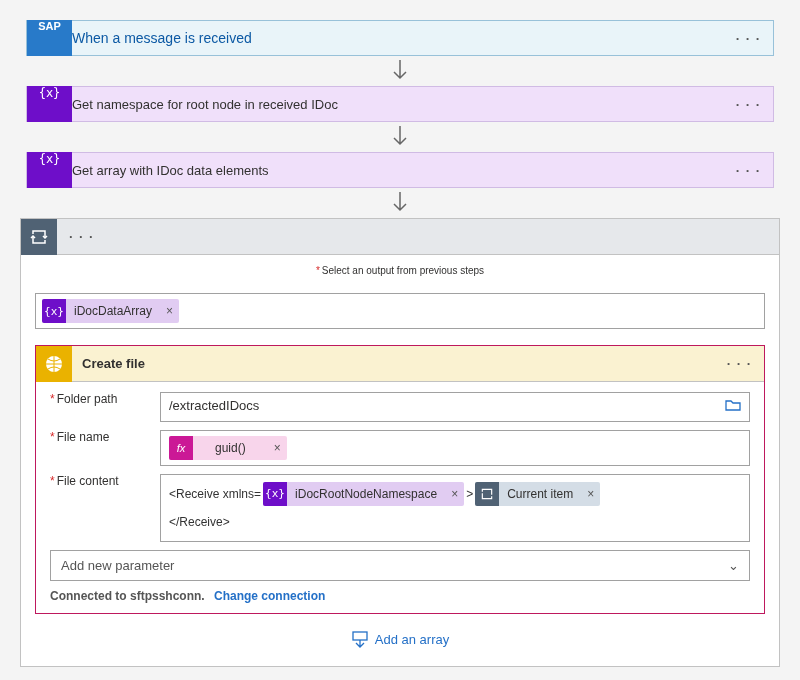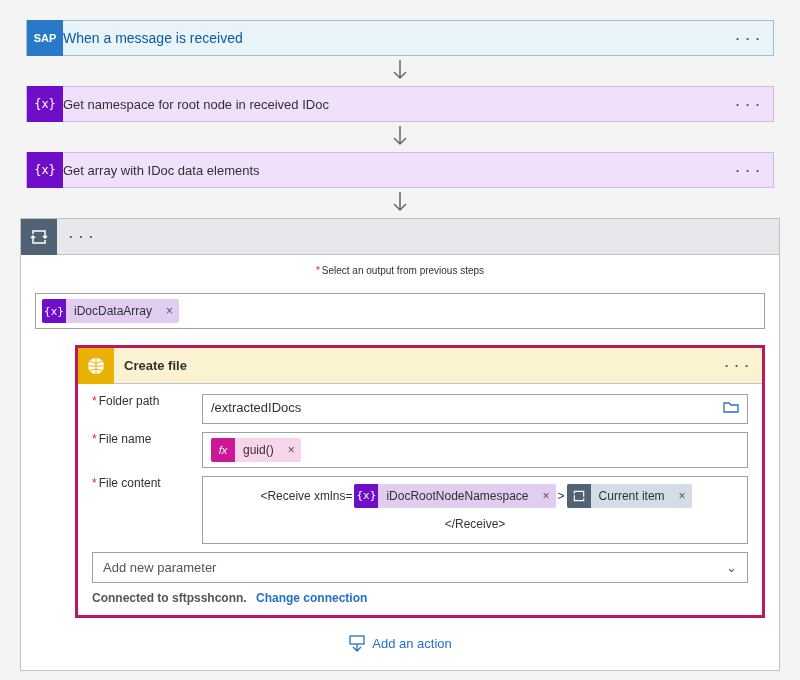--- a/index.html
+++ b/index.html
@@ -15,24 +15,23 @@
     width: 760px;
     margin: 0 auto;
   }
   .step {
     display: flex;
     align-items: center;
     border: 1px solid #ccc;
     height: 36px;
   }
   .step .icon-box {
-    width: 36px;
+    width: 45px;
     height: 36px;
     display: flex;
-    align-items: center;
     justify-content: center;
     color: #fff;
     font-size: 14px;
     flex-shrink: 0;
   }
   .step .title {
     flex: 1;
     padding: 0 0;
     font-size: 13px;
   }
@@ -100,30 +99,29 @@
     padding: 0 8px 0 8px;
     background: inherit;
   }
   .token .t-x {
     padding: 0 6px;
     cursor: pointer;
     color:#555;
   }
   .token-var { background: #e1ccf2; }
   .token-var .t-icon { background:#6e0ec9; }
-  .token-fx { background:#f8d5eb; }
+  .token-fx { background:#f8d5eb;gap:14px; }
   .token-fx .t-icon { background:#cb1896; font-style: italic;}
   .token-ctrl { background:#d4dde6; }
   .token-ctrl .t-icon { background:#506274; }
   .raw-text { font-size:12px; color:#333; padding: 0 2px; }
 
   .create-card {
-    border:3px solid #be185d;
+    border:1px solid #be185d;
     margin-top: 16px;
-    margin-left: 40px;
   }
   .create-header {
     display:flex; align-items:center;
     background:#faf2d1;
     border-bottom:1px solid #c2c2c2;
     height:36px;
   }
   .create-header .icon-box {
     width:36px; height:36px;
     display:flex; align-items:center; justify-content:center;
@@ -146,21 +144,21 @@
     position: relative;
   }
   .text-input .folder-icon { margin-left:auto; color:#0b68c1; cursor:pointer;}
   .content-box {
     border:1px solid #a1a1a1;
     padding:5px 6px;
     min-height:50px;
     line-height: 28px;
   }
   .content-box .row {
-    display:flex; align-items:center; flex-wrap:wrap; justify-content:center;
+    display:flex; align-items:center; flex-wrap:wrap; 
   }
   .dropdown {
     border:1px solid #a1a1a1;
     padding:7px 10px;
     display:flex;
     justify-content:space-between;
     align-items:center;
     margin-top:6px;
     font-size:13px;
     color:#555;
@@ -348,20 +346,20 @@
             <a href="#">Change connection</a>
           </div>
         </div>
       </div>
 
       <div class="add-action">
         <svg width="18" height="18" viewBox="0 0 18 18">
             <rect x="2" y="2" width="14" height="8" fill="none" stroke="#2470c7" stroke-width="1.3"></rect>
             <path d="M9 10 V16 M5 13 L9 17 L13 13" fill="none" stroke="#2470c7" stroke-width="1.3"></path>
           </svg>
-        <span>Add an action</span>
+        <span>Add an array</span>
       </div>
     </div>
   </div>
 
   <div class="new-step-btn">+ New step</div>
 
 </div>
 
 </body></html>

